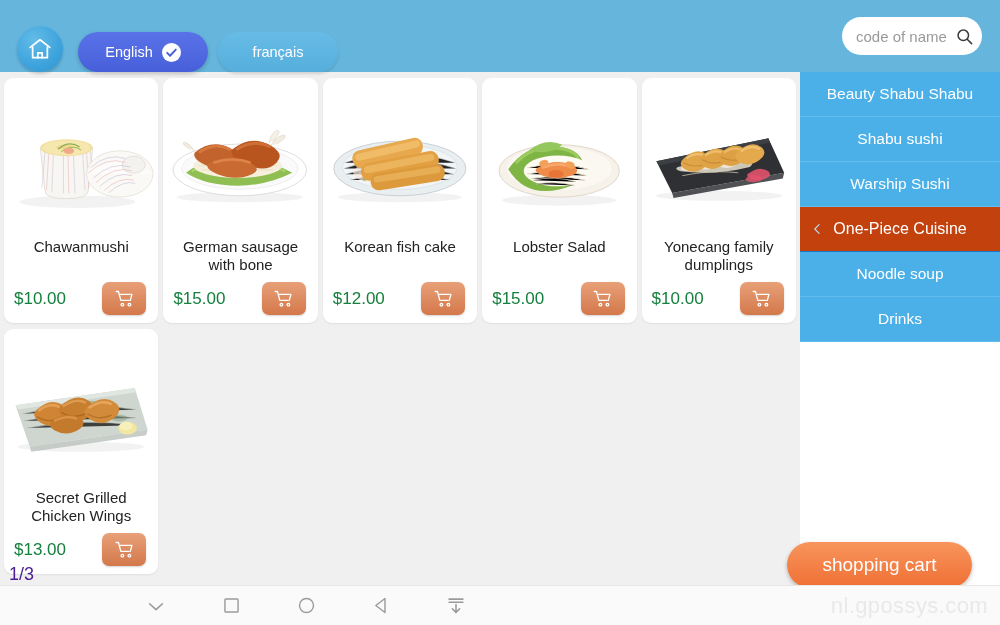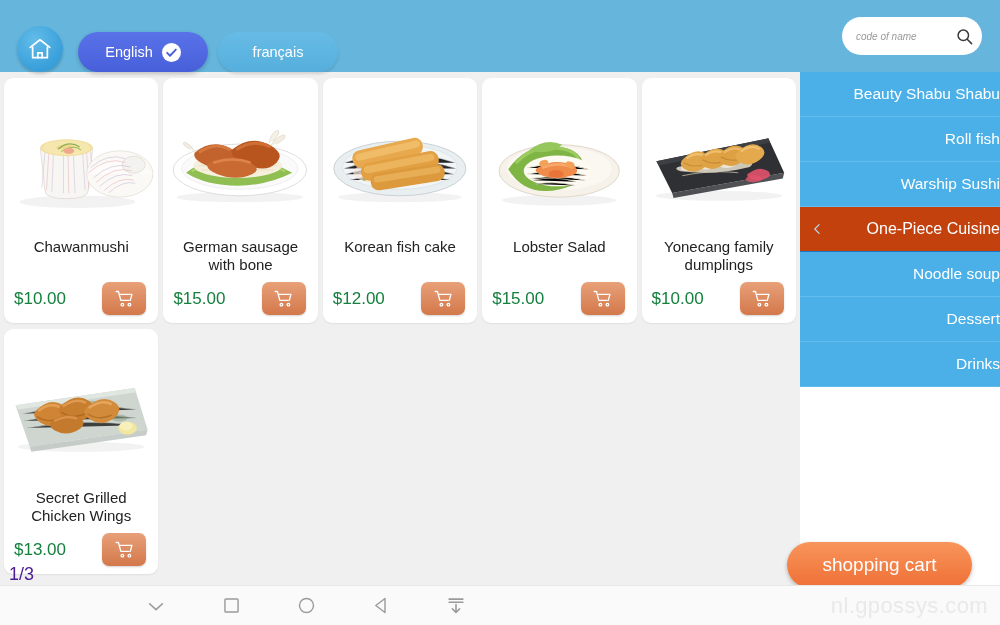--- a/index.html
+++ b/index.html
@@ -58,23 +58,22 @@
   .search-box {
     position: absolute; right: 18px; top: 17px;
     width: 140px; height: 38px;
     background: #ffffff; border-radius: 19px;
     display: flex; align-items: center;
     padding: 0 8px 0 14px;
   }
   .search-box input {
     flex: 1; border: none; outline: none;
     font-family: "Liberation Sans", sans-serif;
-    font-size: 10px; color: #0369a1; background: transparent;
+    font-size: 15px; color: #0369a1; background: transparent;
     min-width: 0;
-    font-style: italic;
   }
   .search-box input::placeholder { color: #9a9a9a; }
   .search-icon { flex: none; width: 20px; height: 20px; display:flex; align-items:center; justify-content:center; cursor: pointer; }
 
   
   .grid {
     position: absolute; left: 0; top: 72px;
     width: 800px; height: 513px;
     padding: 6px 4px 0 4px;
     display: grid;
@@ -124,21 +123,21 @@
     position: absolute; right: 0; top: 72px;
     width: 200px; height: 513px;
     background: #ffffff;
   }
   .side-item {
     position: relative;
     height: 45px; width: 200px;
     background: #4bb0e8;
     border-bottom: 1px solid #62bced;
     color: #ffffff; font-size: 15.5px;
-    display: flex; align-items: center; justify-content: flex-end;
+    display: flex; align-items: center; justify-content: center;
     cursor: pointer;
   }
   .side-item.selected {
     background: #c2410c;
     border-bottom-color: #1878c8;
     font-size: 16px;
   }
   .side-chevron {
     position: absolute; left: 11px; top: 50%; transform: translateY(-50%);
     width: 13px; height: 13px;
@@ -515,38 +514,35 @@
 
   </div>
 
   <div class="page-indicator">1/3</div>
 
   <div class="sidebar">
     <div class="side-item">
       <span>Beauty Shabu Shabu</span>
     </div>
     <div class="side-item">
-      <span>Roll fish</span>
+      <span>Shabu sushi</span>
     </div>
     <div class="side-item">
       <span>Warship Sushi</span>
     </div>
     <div class="side-item selected">
       <span class="side-chevron">
         <svg width="13" height="13" viewBox="0 0 24 24" fill="none" stroke="#bcd9f0" stroke-width="2.2" stroke-linecap="round" stroke-linejoin="round">
           <path d="M15 4 7 12l8 8"></path>
         </svg>
       </span>
       <span>One-Piece Cuisine</span>
     </div>
     <div class="side-item">
       <span>Noodle soup</span>
-    </div>
-    <div class="side-item">
-      <span>Dessert</span>
     </div>
     <div class="side-item">
       <span>Drinks</span>
     </div>
   </div>
 
   <div class="shopping-cart-btn">
     <span>shopping cart</span>
   </div>
 

